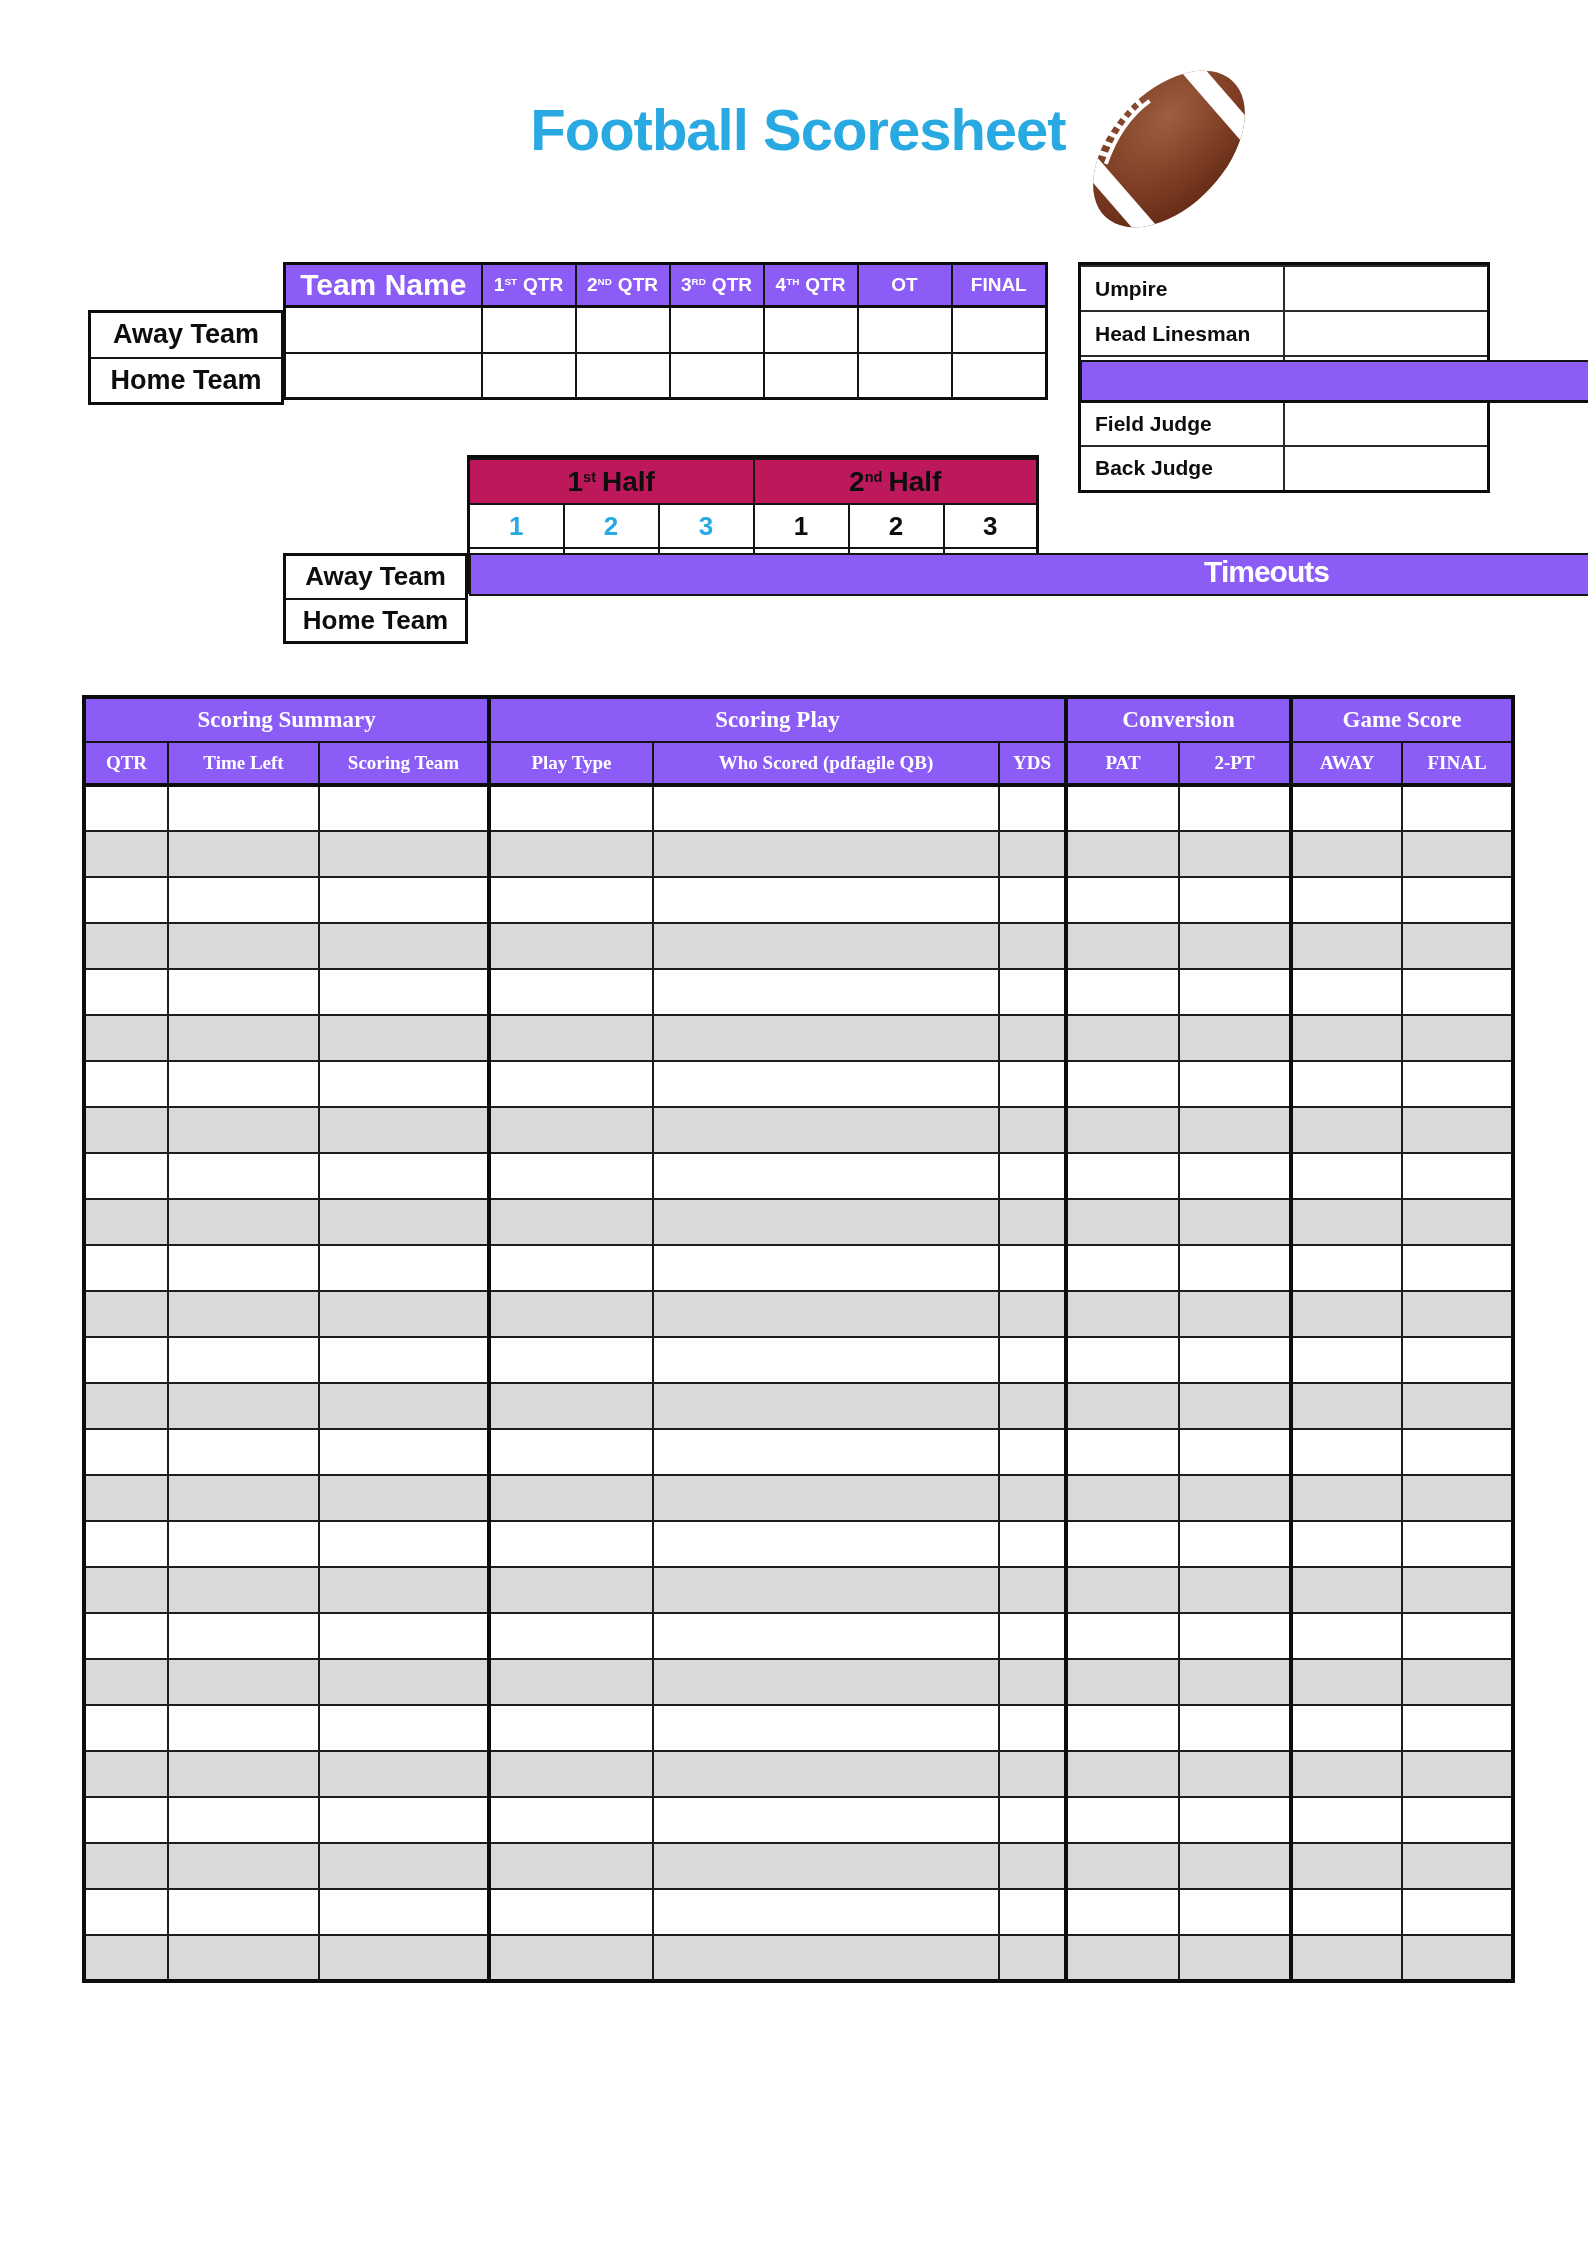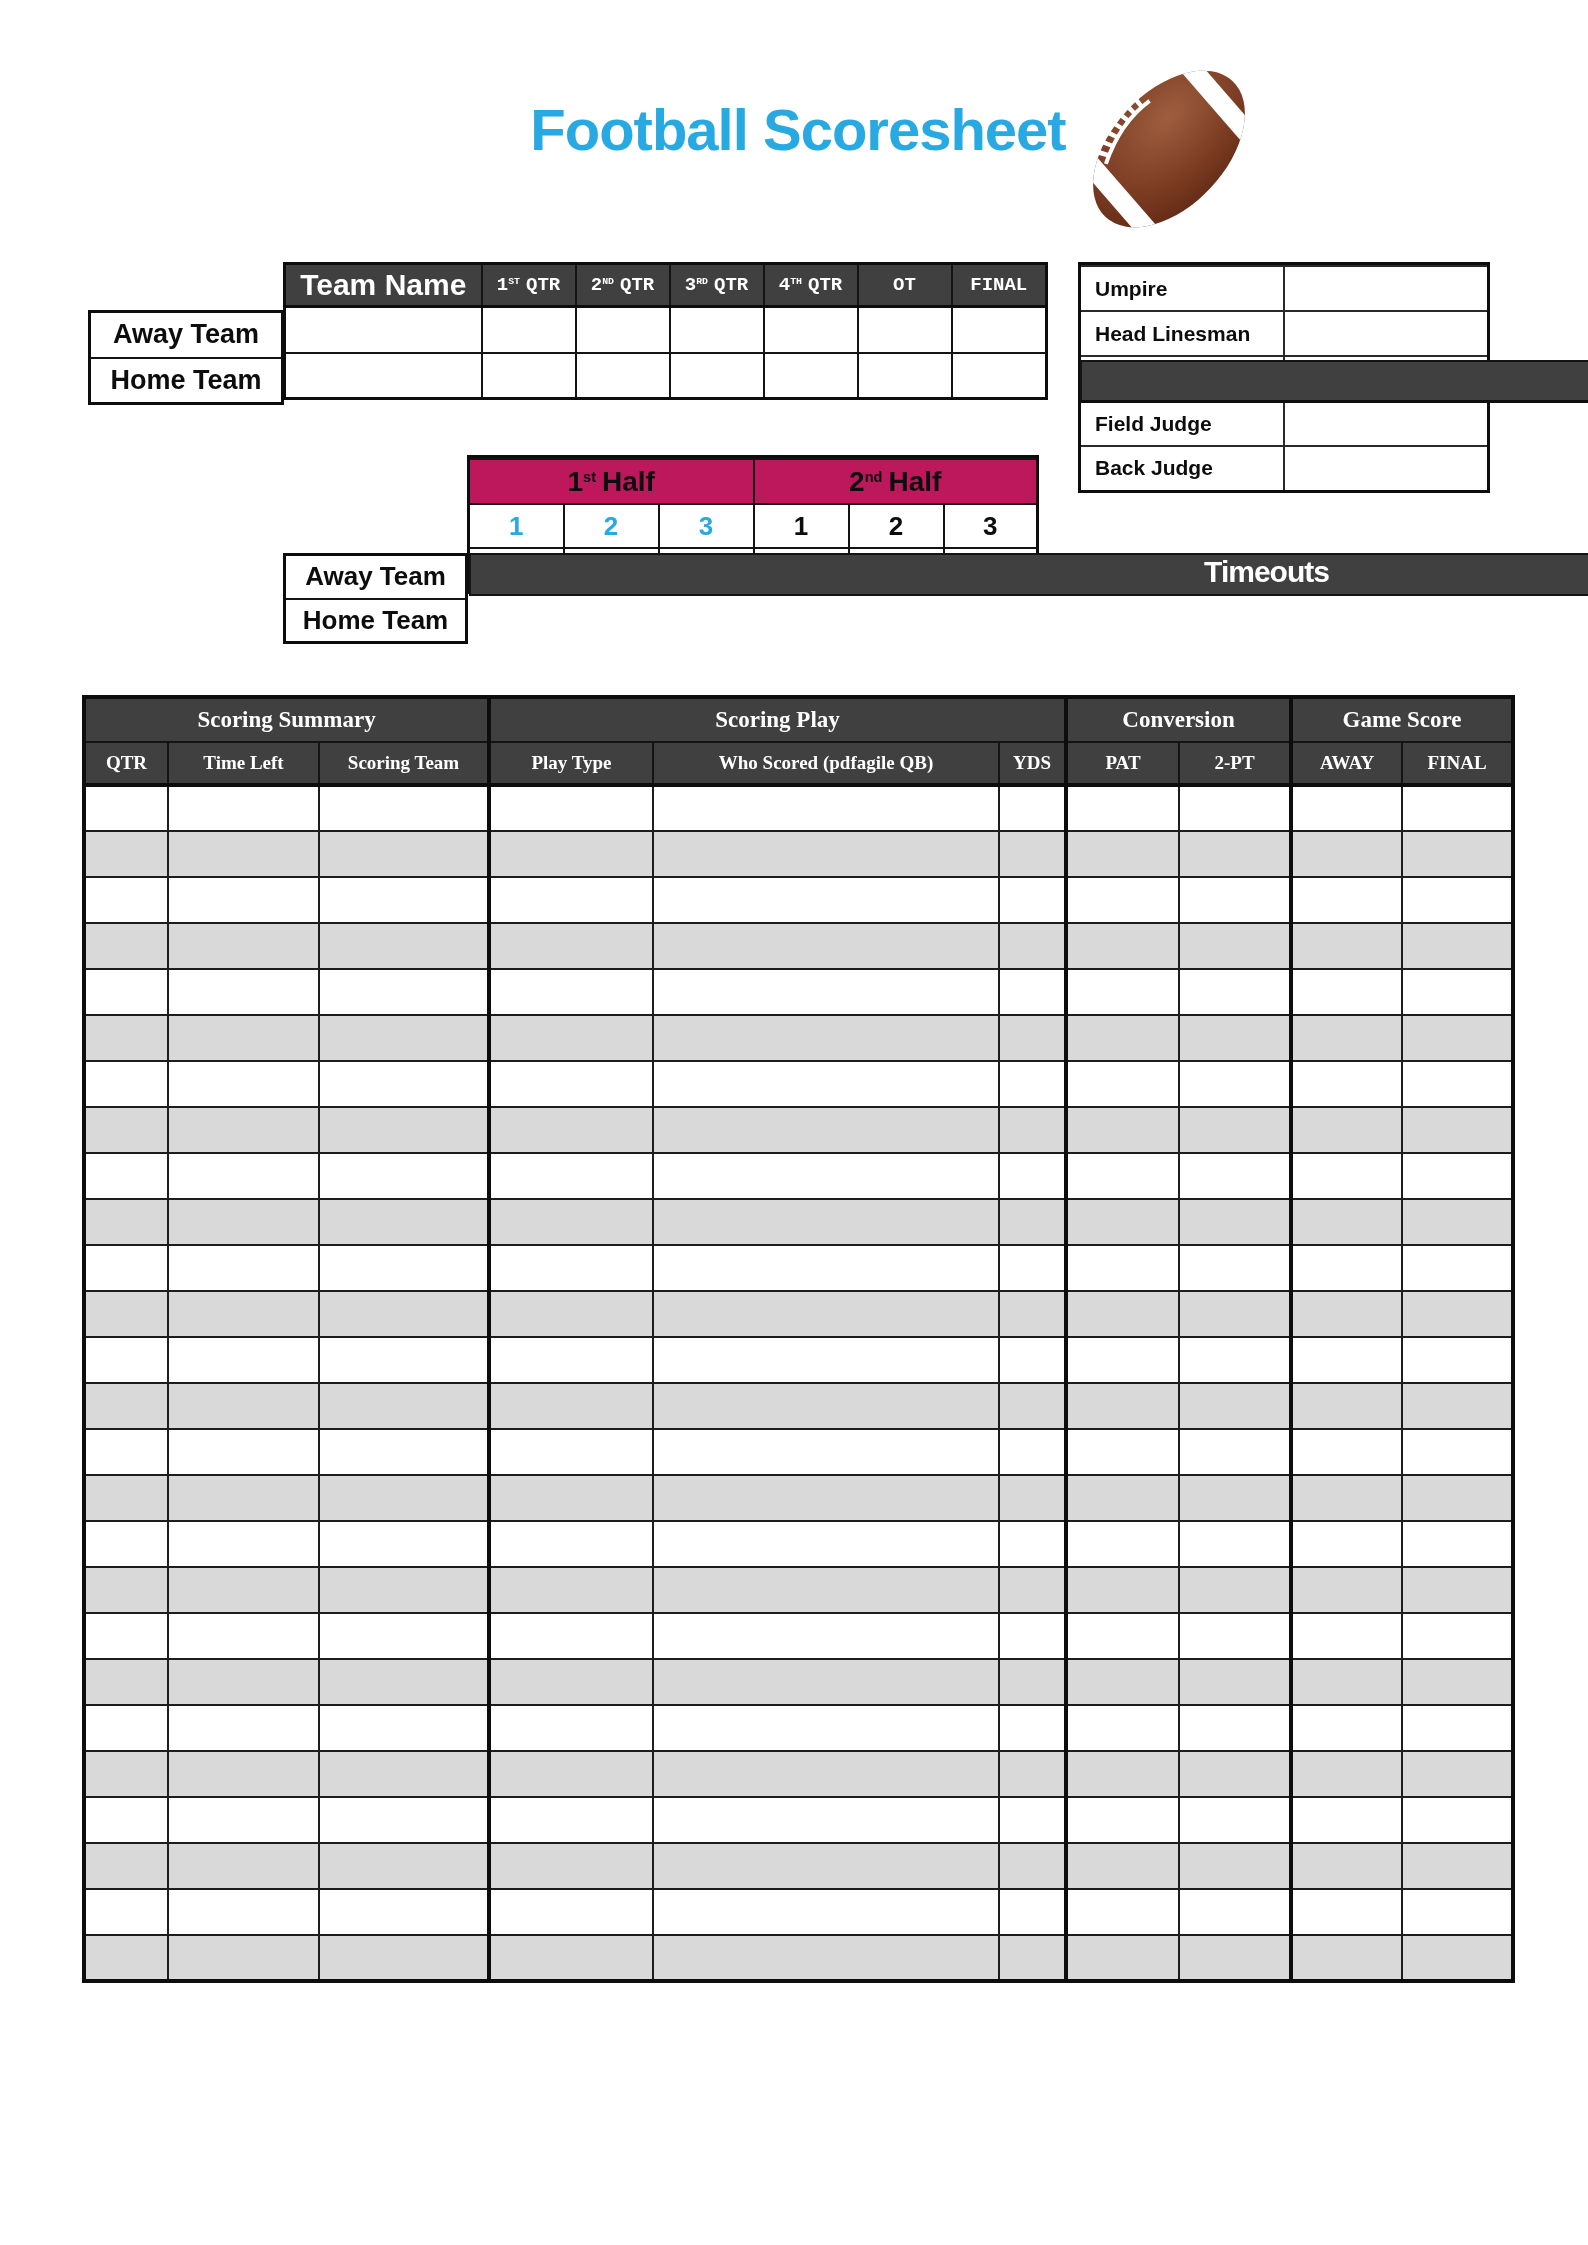--- a/index.html
+++ b/index.html
@@ -18,42 +18,42 @@
     text-align:center;
     font-size:58px; font-weight:700; letter-spacing:-1px;
     color:#29A9E1;
     padding-left:8px;
   }
   .football { position:absolute; left:1086px; top:56px; width:166px; height:186px; }
 
   
   table { border-collapse:collapse; table-layout:fixed; }
   th, td { padding:0; }
-  .bluehead { background:#404040; color:#ffffff; font-weight:700; text-align:center; }
+  .bluehead { background:#8b5cf6; color:#ffffff; font-weight:700; text-align:center; }
   sup { font-size:0.52em; vertical-align:baseline; position:relative; top:-0.6em; }
   .sfx { margin-left:6px; }
   .sfx:empty { margin-left:0; }
 
   
   .team-label {
     position:absolute; left:88px; top:310px; width:196px;
     border:3px solid #0d0d0d;
   }
   .team-label td {
     height:46px; border:2px solid #141414;
     font-size:27px; font-weight:700; text-align:center; color:#0d0d0d;
     background:#fff;
   }
   .team-main {
     position:absolute; left:283px; top:262px; width:762px;
     border:3px solid #0d0d0d;
   }
   .team-main th { height:43px; border:2px solid #141414; border-bottom:3px solid #0d0d0d; }
   .team-main th.name { font-size:30px; }
-  .team-main th.qtr  { font-size:19px;font-family:Liberation Mono, monospace; }
+  .team-main th.qtr  { font-size:19px; }
   .team-main td { height:46px; border:2px solid #141414; background:#fff; }
 
   
   .official {
     position:absolute; left:1078px; top:262px; width:412px;
     border:3px solid #0d0d0d;
   }
   .official th.title { height:43px; font-size:29px; border:2px solid #141414; border-bottom:3px solid #0d0d0d; }
   .official th.role {
     height:45px; width:177px; border:2px solid #2a2a2a;

